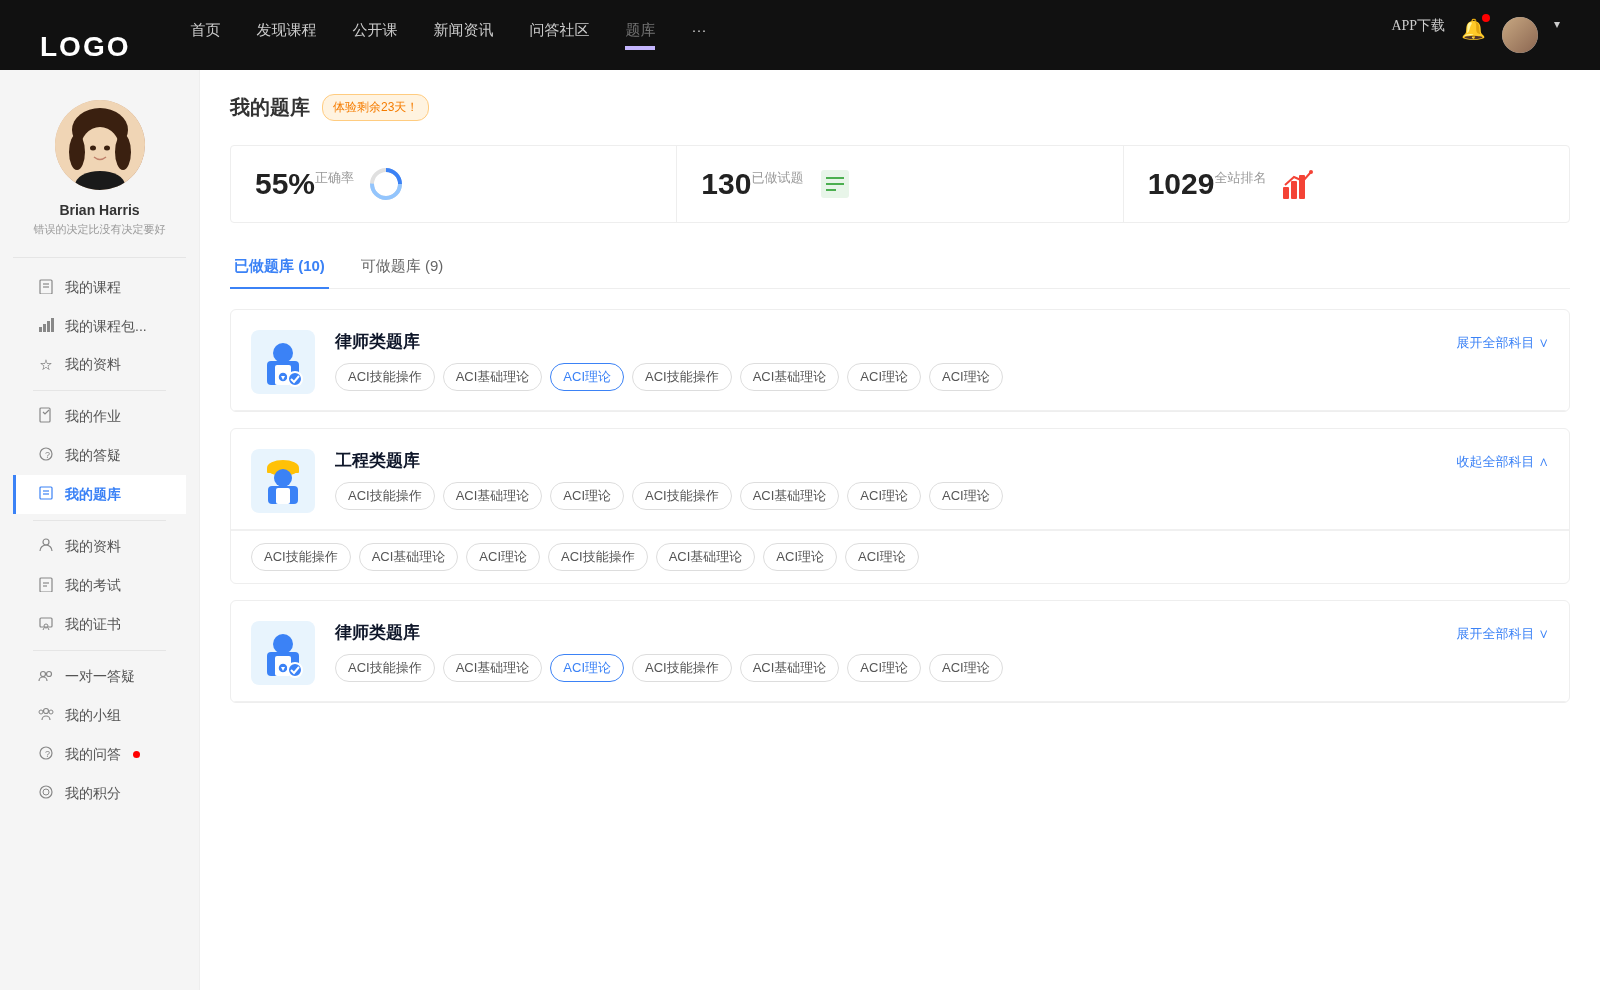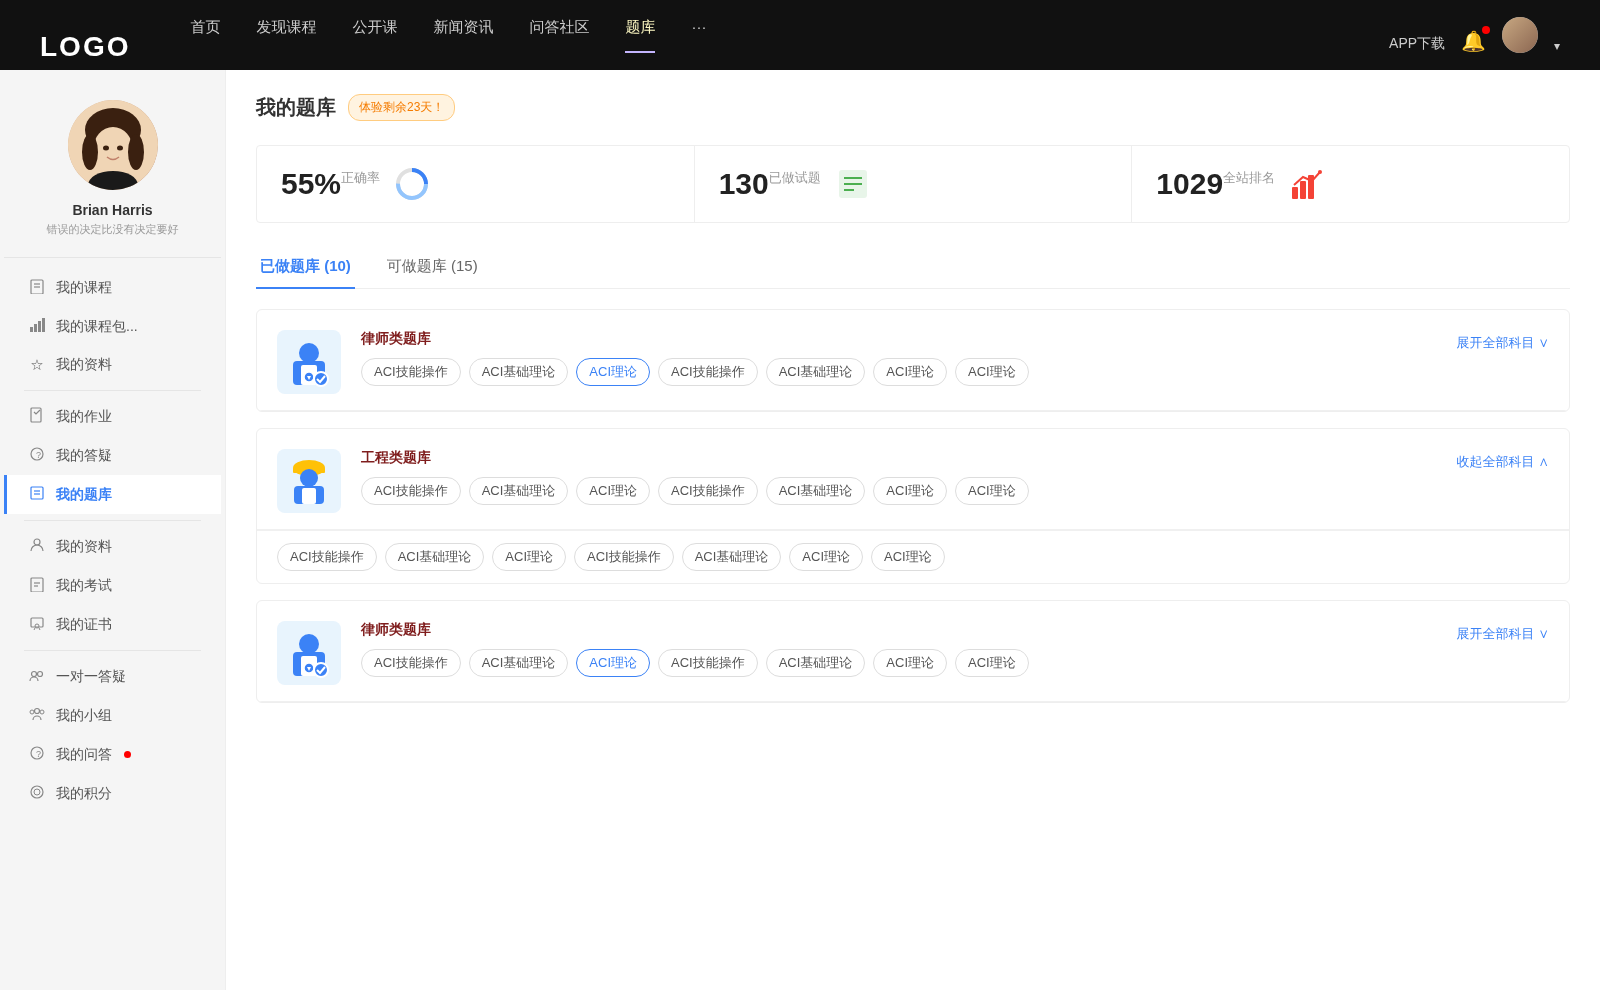--- a/index.html
+++ b/index.html
@@ -12,39 +12,39 @@
       display: flex;
       align-items: center;
       padding: 0 40px;
       position: fixed;
       top: 0; left: 0; right: 0;
       z-index: 100;
     }
     .navbar-logo { color: #fff; font-size: 28px; font-weight: bold; letter-spacing: 2px; margin-right: 60px; margin-top: 24px; }
     .navbar-links { display: flex; gap: 36px; flex: 1; }
     .navbar-link { color: #ccc; font-size: 15px; cursor: pointer; text-decoration: none; }
-    .navbar-link.active { color: #fef9c3; border-bottom: 2px solid #c4b5fd; padding-bottom: 14px; }
-    .navbar-right { display: flex; align-items: flex-end; gap: 16px; }
+    .navbar-link.active { color: #737373; border-bottom: 4px solid #c4b5fd; padding-bottom: 6px; }
+    .navbar-right { display: flex; align-items: flex-start; gap: 16px; font-family: Liberation Serif, serif; }
     .navbar-app-dl { color: #ccc; font-size: 14px; cursor: pointer; }
     .navbar-bell { position: relative; cursor: pointer; }
     .navbar-bell-icon { font-size: 20px; color: #ccc; }
     .bell-badge { position: absolute; top: -3px; right: -4px; background: red; width: 8px; height: 8px; border-radius: 50%; }
     .navbar-avatar { width: 36px; height: 36px; border-radius: 50%; background: #aaa; overflow: hidden; display: flex; align-items: center; justify-content: center; cursor: pointer; }
     .navbar-avatar-img { width: 36px; height: 36px; background: linear-gradient(135deg, #c8a882, #8b6651); border-radius: 50%; }
     .navbar-chevron { color: #ccc; font-size: 12px; cursor: pointer; }
 
     
     .page-wrapper { display: flex; padding-top: 70px; min-height: 990px; }
 
     
     .sidebar {
-      width: 226px;
+      width: 200px;
       background: #f5f5f5;
       min-height: calc(990px - 70px);
-      padding: 30px 4px;
+      padding: 30px 13px;
       flex-shrink: 0;
       border-right: 1px solid #eee;
     }
     .sidebar-profile { display: flex; flex-direction: column; align-items: center; padding: 0 20px 20px; border-bottom: 1px solid #e5e5e5; }
     .sidebar-avatar { width: 90px; height: 90px; border-radius: 50%; background: linear-gradient(135deg, #e8c9a8, #c09070); overflow: hidden; margin-bottom: 12px; display: flex; align-items: center; justify-content: center; }
     .sidebar-name { font-size: 14px; font-weight: 600; color: #333; margin-bottom: 4px; }
     .sidebar-motto { font-size: 11px; color: #999; text-align: center; }
     .sidebar-menu { padding: 10px 0; }
     .sidebar-item {
       display: flex; align-items: center; gap: 10px;
@@ -136,21 +136,21 @@
       border-bottom: 1px solid #f0f0f0;
       gap: 20px;
     }
     .bank-icon-wrap {
       width: 64px; height: 64px;
       background: #e8f4fd;
       border-radius: 8px;
       display: flex; align-items: center; justify-content: center;
       flex-shrink: 0;
     }
-    .bank-title { font-size: 14px; font-weight: 600; color: #7f1d1d; margin-bottom: 10px; }
+    .bank-title { font-size: 17px; font-weight: 600; color: #0f172a; margin-bottom: 10px; }
     .bank-tags { display: flex; flex-wrap: wrap; gap: 8px; align-items: center; }
     .bank-tag {
       padding: 4px 12px;
       border: 1px solid #ddd;
       border-radius: 14px;
       font-size: 13px;
       color: #555;
       cursor: pointer;
     }
     .bank-tag.active {
@@ -410,21 +410,21 @@
             <rect x="18" y="8" width="6" height="24" rx="1" fill="#f44336"></rect>
             <polyline points="4,18 13,10 22,14 30,5" stroke="#f44336" stroke-width="2" fill="none"></polyline>
             <circle cx="30" cy="5" r="2" fill="#f44336"></circle>
           </svg>
         </div>
       </div>
     </div>
 
     <div class="tabs-row">
       <div class="tab-item active">已做题库 (10)</div>
-      <div class="tab-item">可做题库 (15)</div>
+      <div class="tab-item">可做题库 (9)</div>
     </div>
 
     <div class="bank-section">
       <div class="bank-header">
         <div class="bank-icon-wrap">
           <svg width="44" height="50" viewBox="0 0 44 50">
 
             <rect x="6" y="24" width="32" height="24" rx="4" fill="#3b82f6"></rect>
 
             <circle cx="22" cy="16" r="10" fill="#3b82f6"></circle>

